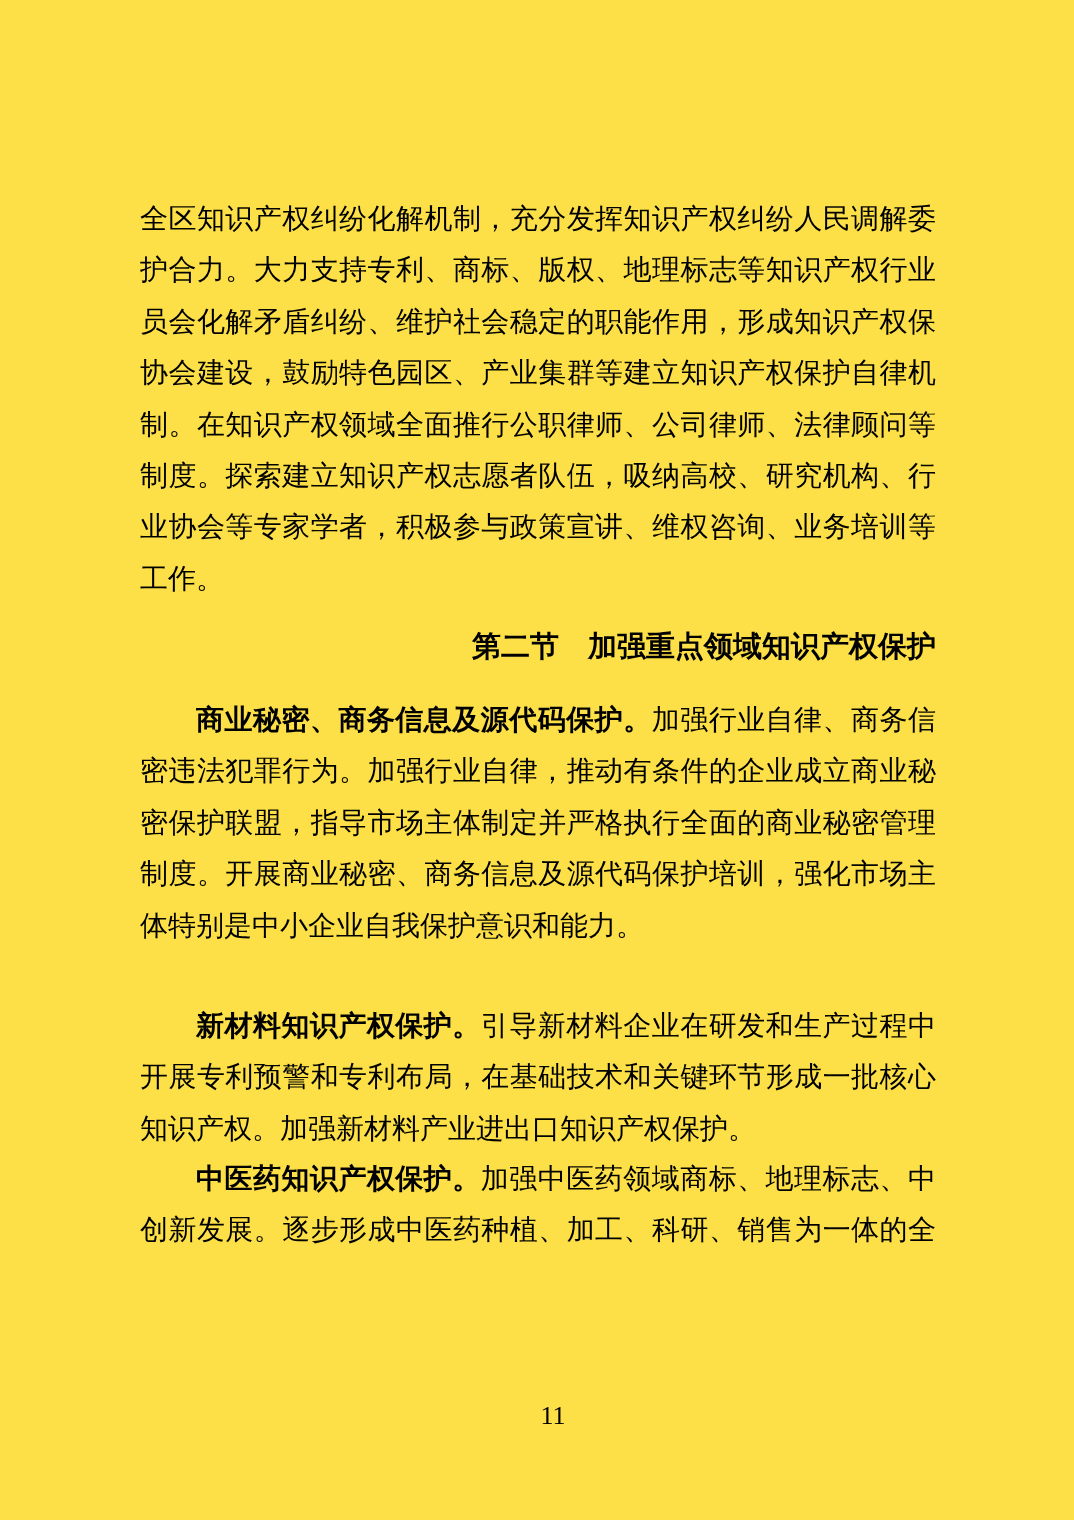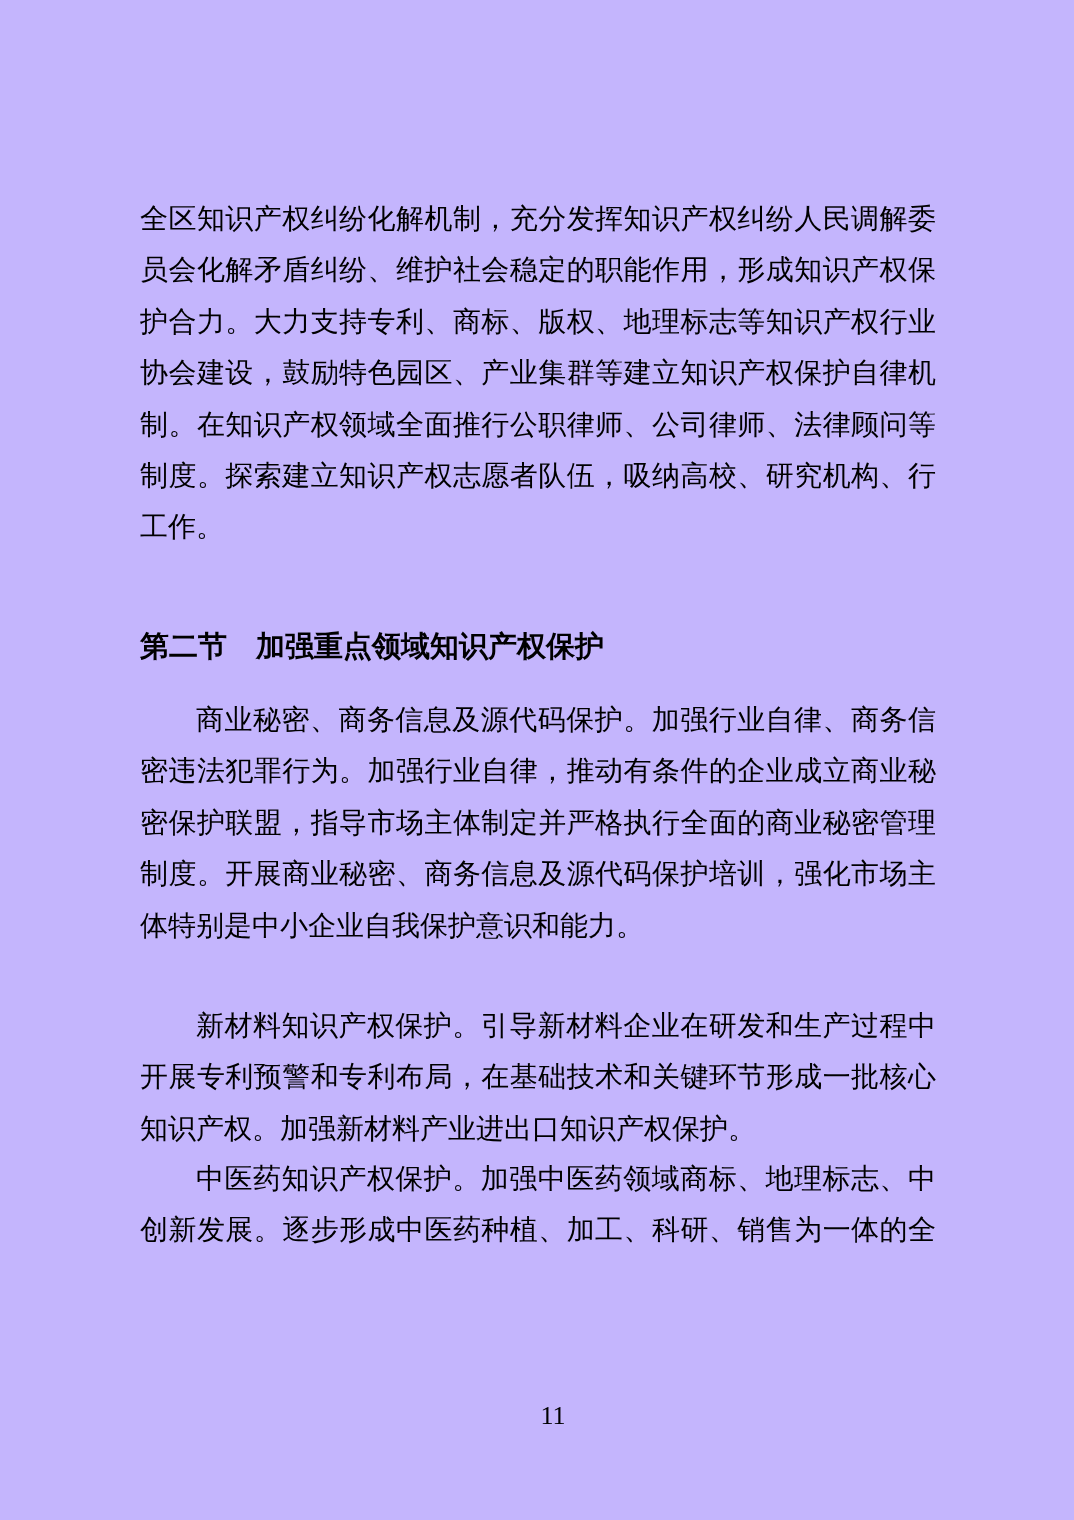--- a/index.html
+++ b/index.html
@@ -8,50 +8,50 @@
     height: 1520px;
     position: relative;
     background: #ffffff;
     color: #000000;
     font-family: "Liberation Serif", "DejaVu Serif", serif;
     overflow: hidden;
   }
   .page {
     position: absolute;
     inset: 0;
-    background: #c4b5fd;
+    background: #fde047;
   }
   .block {
     position: absolute;
     left: 140px;
     width: 796px;
   }
   .line {
     font-size: 28px;
     line-height: 51.4px;
     height: 51.4px;
     text-align: justify;
     text-align-last: justify;
     text-justify: inter-character;
     overflow: hidden;
     white-space: normal;
   }
   .line.lastline { text-align-last: left; }
   .line.indent { text-indent: 56px; }
-  .lead { font-weight: 400; }
+  .lead { font-weight: 700; }
   .heading {
     position: absolute;
     left: 140px;
     width: 796px;
     top: 620px;
     font-size: 29px;
     font-weight: 700;
     line-height: 52px;
     height: 52px;
-    text-align: left;
+    text-align: right;
   }
   .pageno {
     position: absolute;
     left: 16px;
     top: 1398px;
     width: 1074px;
     text-align: center;
     font-size: 26px;
     line-height: 36px;
   }
@@ -60,25 +60,26 @@
   #para3 { top: 1000px; }
   #para4 { top: 1153px; }
 </style>
 </head>
 <body>
 
 <div class="page">
 
   <div class="block" id="para1">
     <div class="line">全区知识产权纠纷化解机制，充分发挥知识产权纠纷人民调解委</div>
+    <div class="line">护合力。大力支持专利、商标、版权、地理标志等知识产权行业</div>
     <div class="line">员会化解矛盾纠纷、维护社会稳定的职能作用，形成知识产权保</div>
-    <div class="line">护合力。大力支持专利、商标、版权、地理标志等知识产权行业</div>
     <div class="line">协会建设，鼓励特色园区、产业集群等建立知识产权保护自律机</div>
     <div class="line">制。在知识产权领域全面推行公职律师、公司律师、法律顾问等</div>
     <div class="line">制度。探索建立知识产权志愿者队伍，吸纳高校、研究机构、行</div>
+    <div class="line">业协会等专家学者，积极参与政策宣讲、维权咨询、业务培训等</div>
     <div class="line lastline">工作。</div>
   </div>
 
   <div class="heading">第二节　加强重点领域知识产权保护</div>
 
   <div class="block" id="para2">
     <div class="line indent">
       <span class="lead">商业秘密、商务信息及源代码保护。</span><span>加强行业自律、商务信</span>
     </div>
     <div class="line">密违法犯罪行为。加强行业自律，推动有条件的企业成立商业秘</div>

